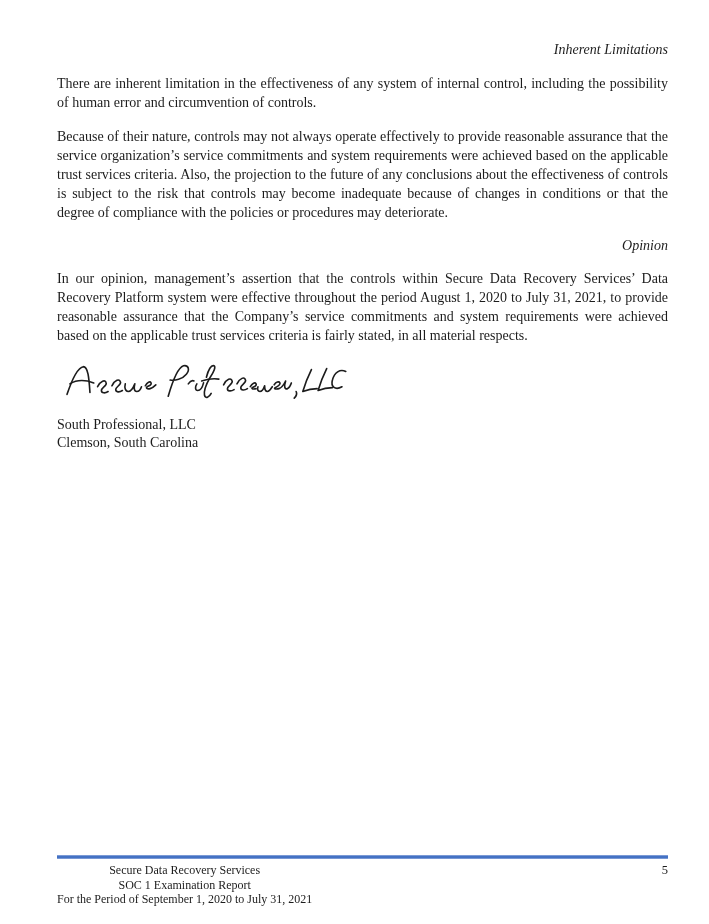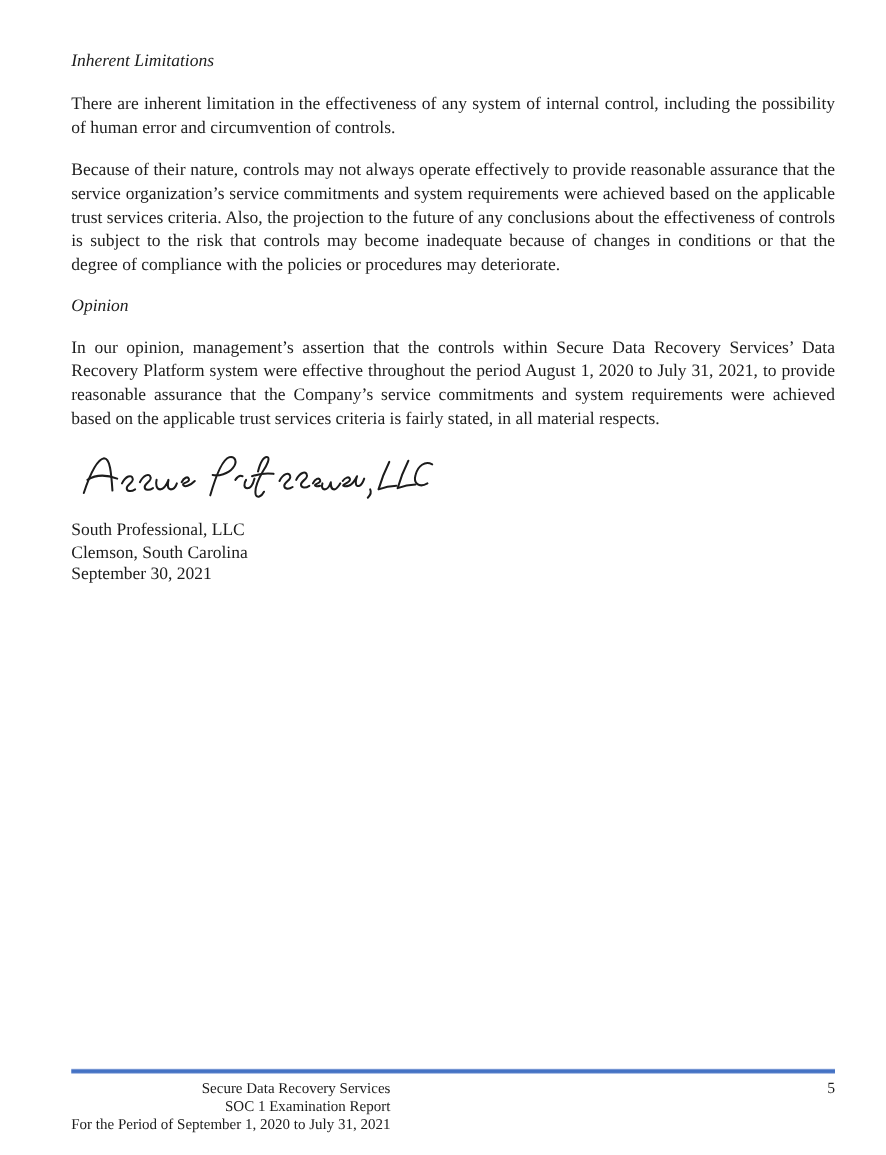--- a/index.html
+++ b/index.html
@@ -23,21 +23,21 @@
     left: 57px;
     top: 41px;
     width: 611px;
   }
   .doc-heading {
     font-size: 14px;
     line-height: 17.7px;
     font-style: italic;
     font-weight: normal;
     margin: 0 0 15px 0;
-    text-align: left;
+    text-align: right;
   }
   .doc-para {
     font-size: 14px;
     line-height: 19px;
     margin: 0 0 15px 0;
     text-align: justify;
   }
   .signature-wrap {
     margin-top: 7px;
     height: 42px;
@@ -70,21 +70,21 @@
   }
   .footer-row {
     display: flex;
     justify-content: space-between;
     align-items: flex-start;
     margin-top: 4px;
   }
   .footer-left {
     font-size: 12px;
     line-height: 14.6px;
-    text-align: right;
+    text-align: center;
   }
   .footer-page {
     font-size: 12.5px;
     line-height: 14.6px;
     text-align: right;
   }
 </style>
 </head>
 <body>
 
@@ -129,21 +129,20 @@
 
         <path class="sig-stroke" d="M262 10 C258 18 255 26 253 33 C258 31 264 30 268 30"></path>
         <path class="sig-stroke" d="M278 9 C274 17 271 25 269 32 C274 30 280 29 284 29"></path>
         <path class="sig-stroke" d="M298 12 C292 9 286 13 284 21 C282 28 287 32 294 28"></path>
       </svg>
     </div>
 
     <div class="signer-block">
       <div>South Professional, LLC</div>
       <div>Clemson, South Carolina</div>
-      <div>September 30, 2021</div>
     </div>
 
   </div>
 
   <div class="footer">
     <div class="footer-rule"></div>
     <div class="footer-row">
       <div class="footer-left">
         <div>Secure Data Recovery Services</div>
         <div>SOC 1 Examination Report</div>

